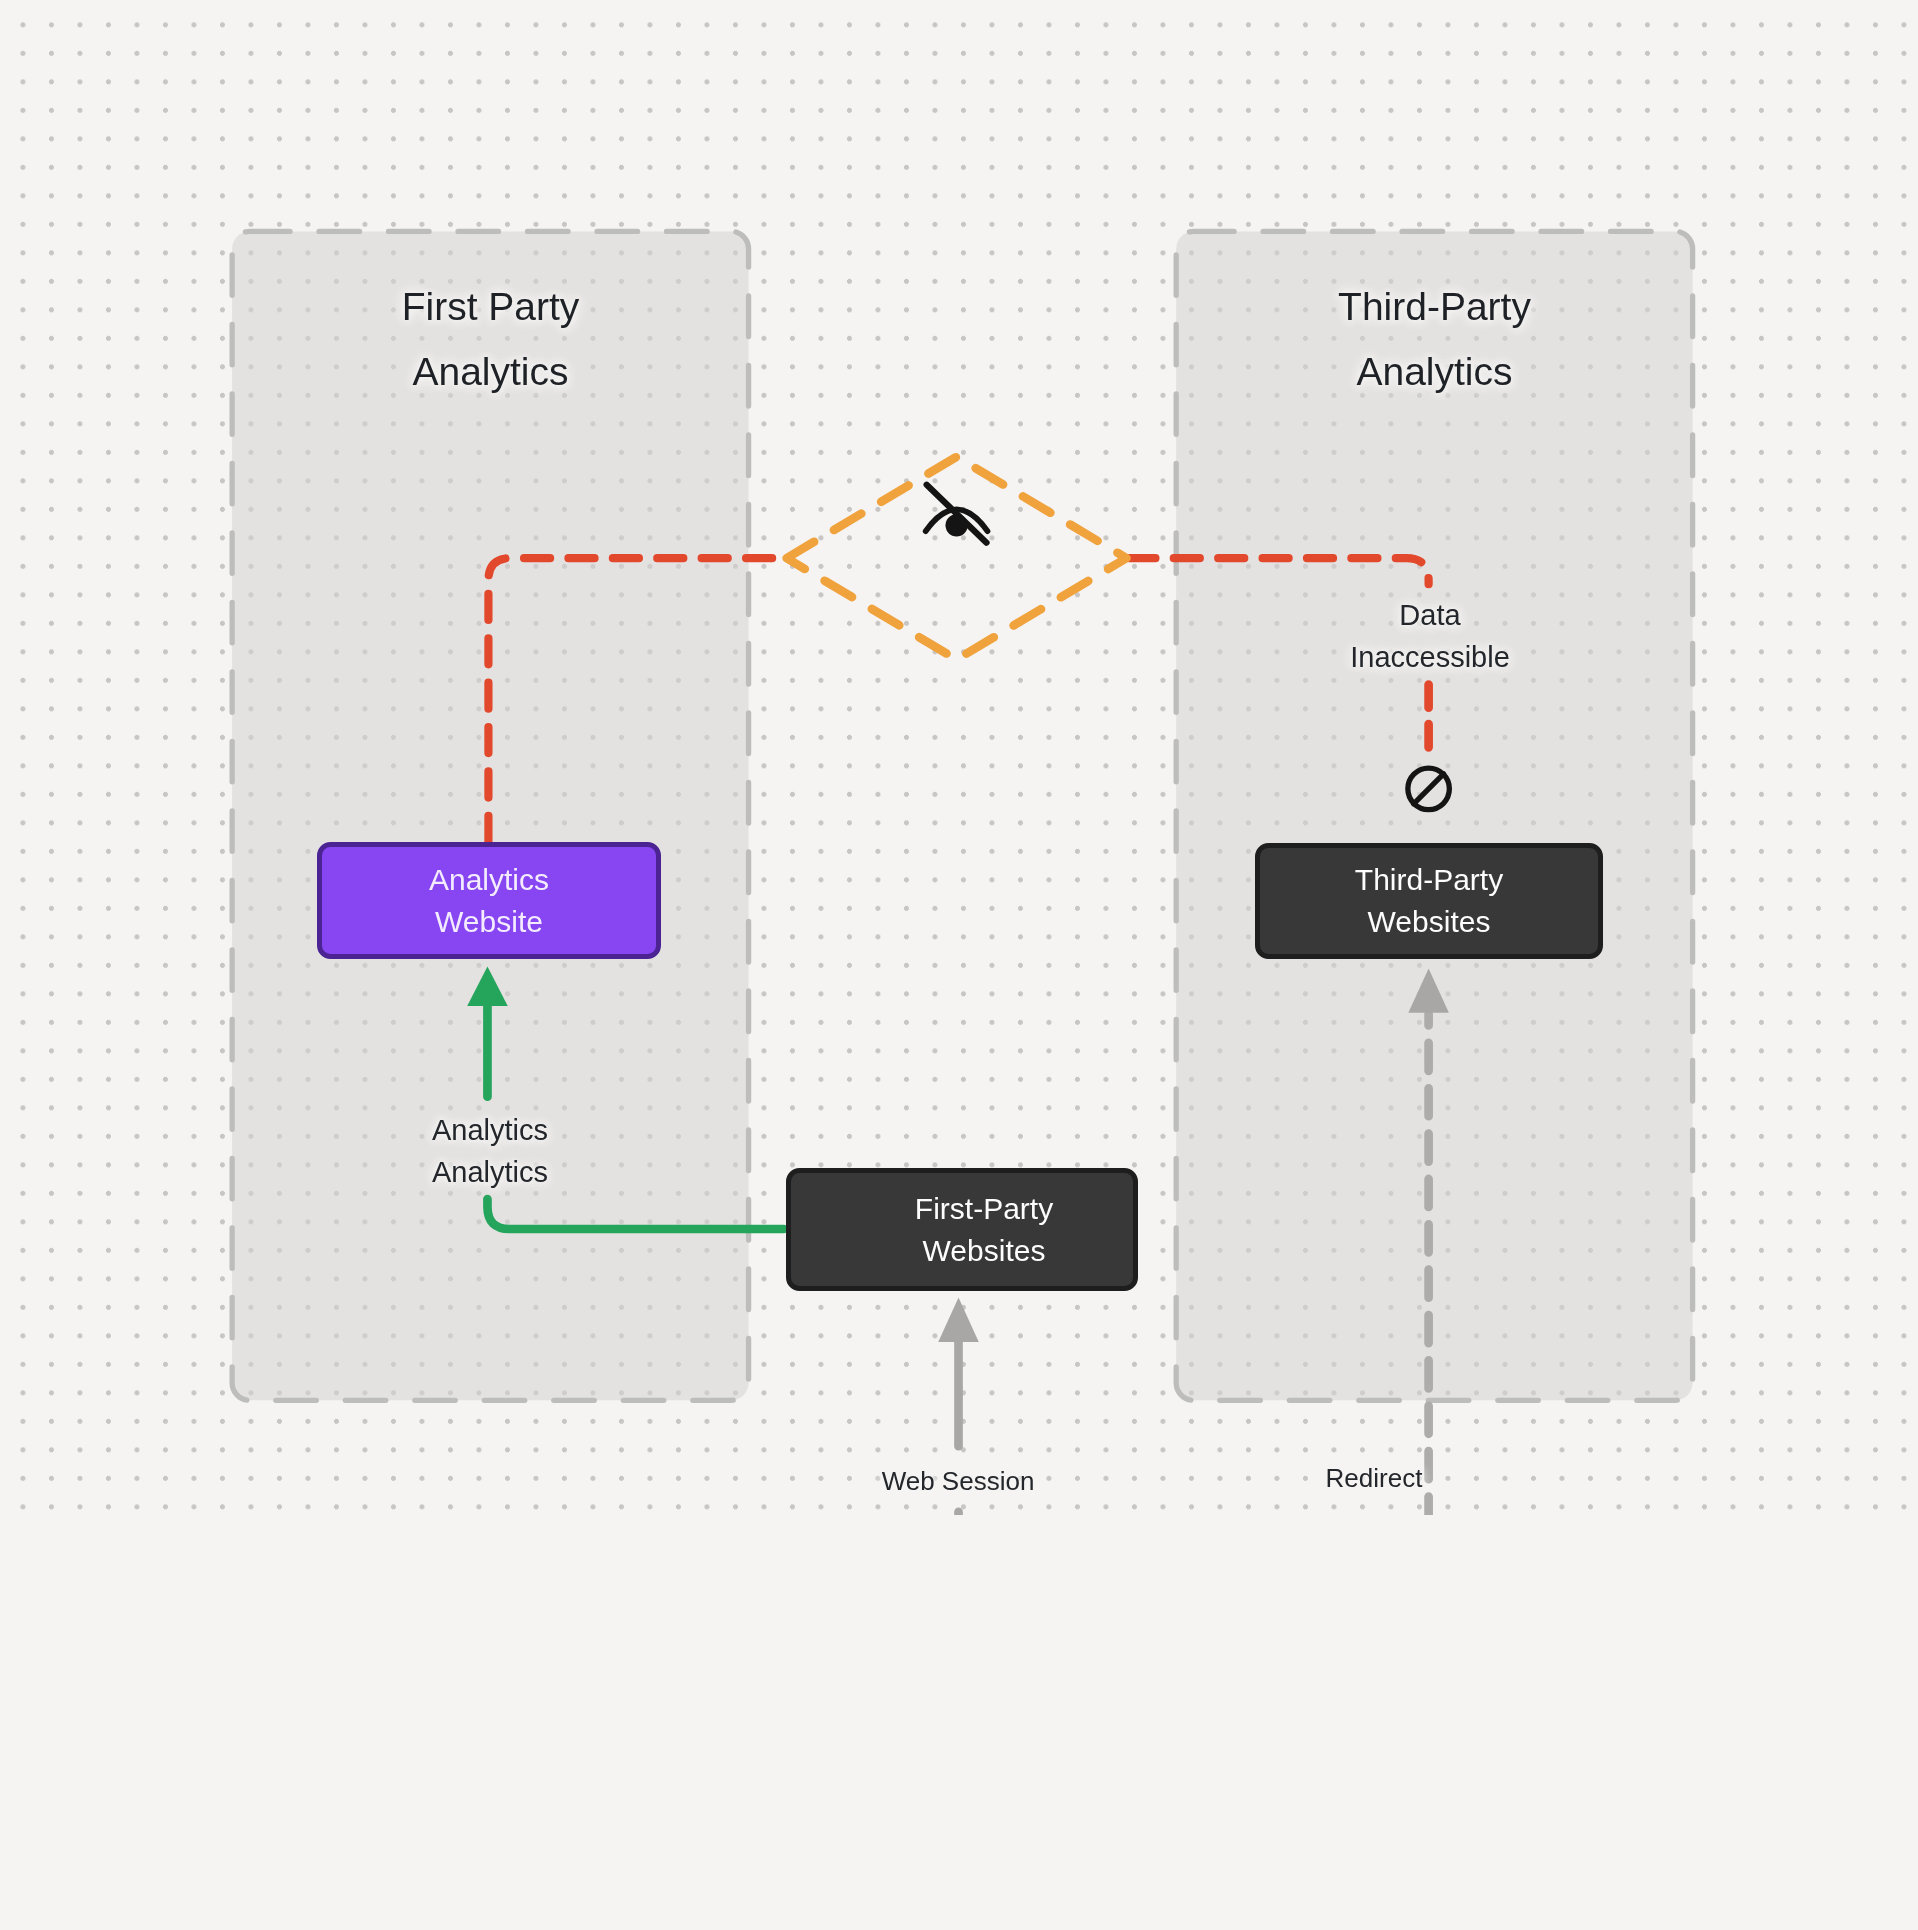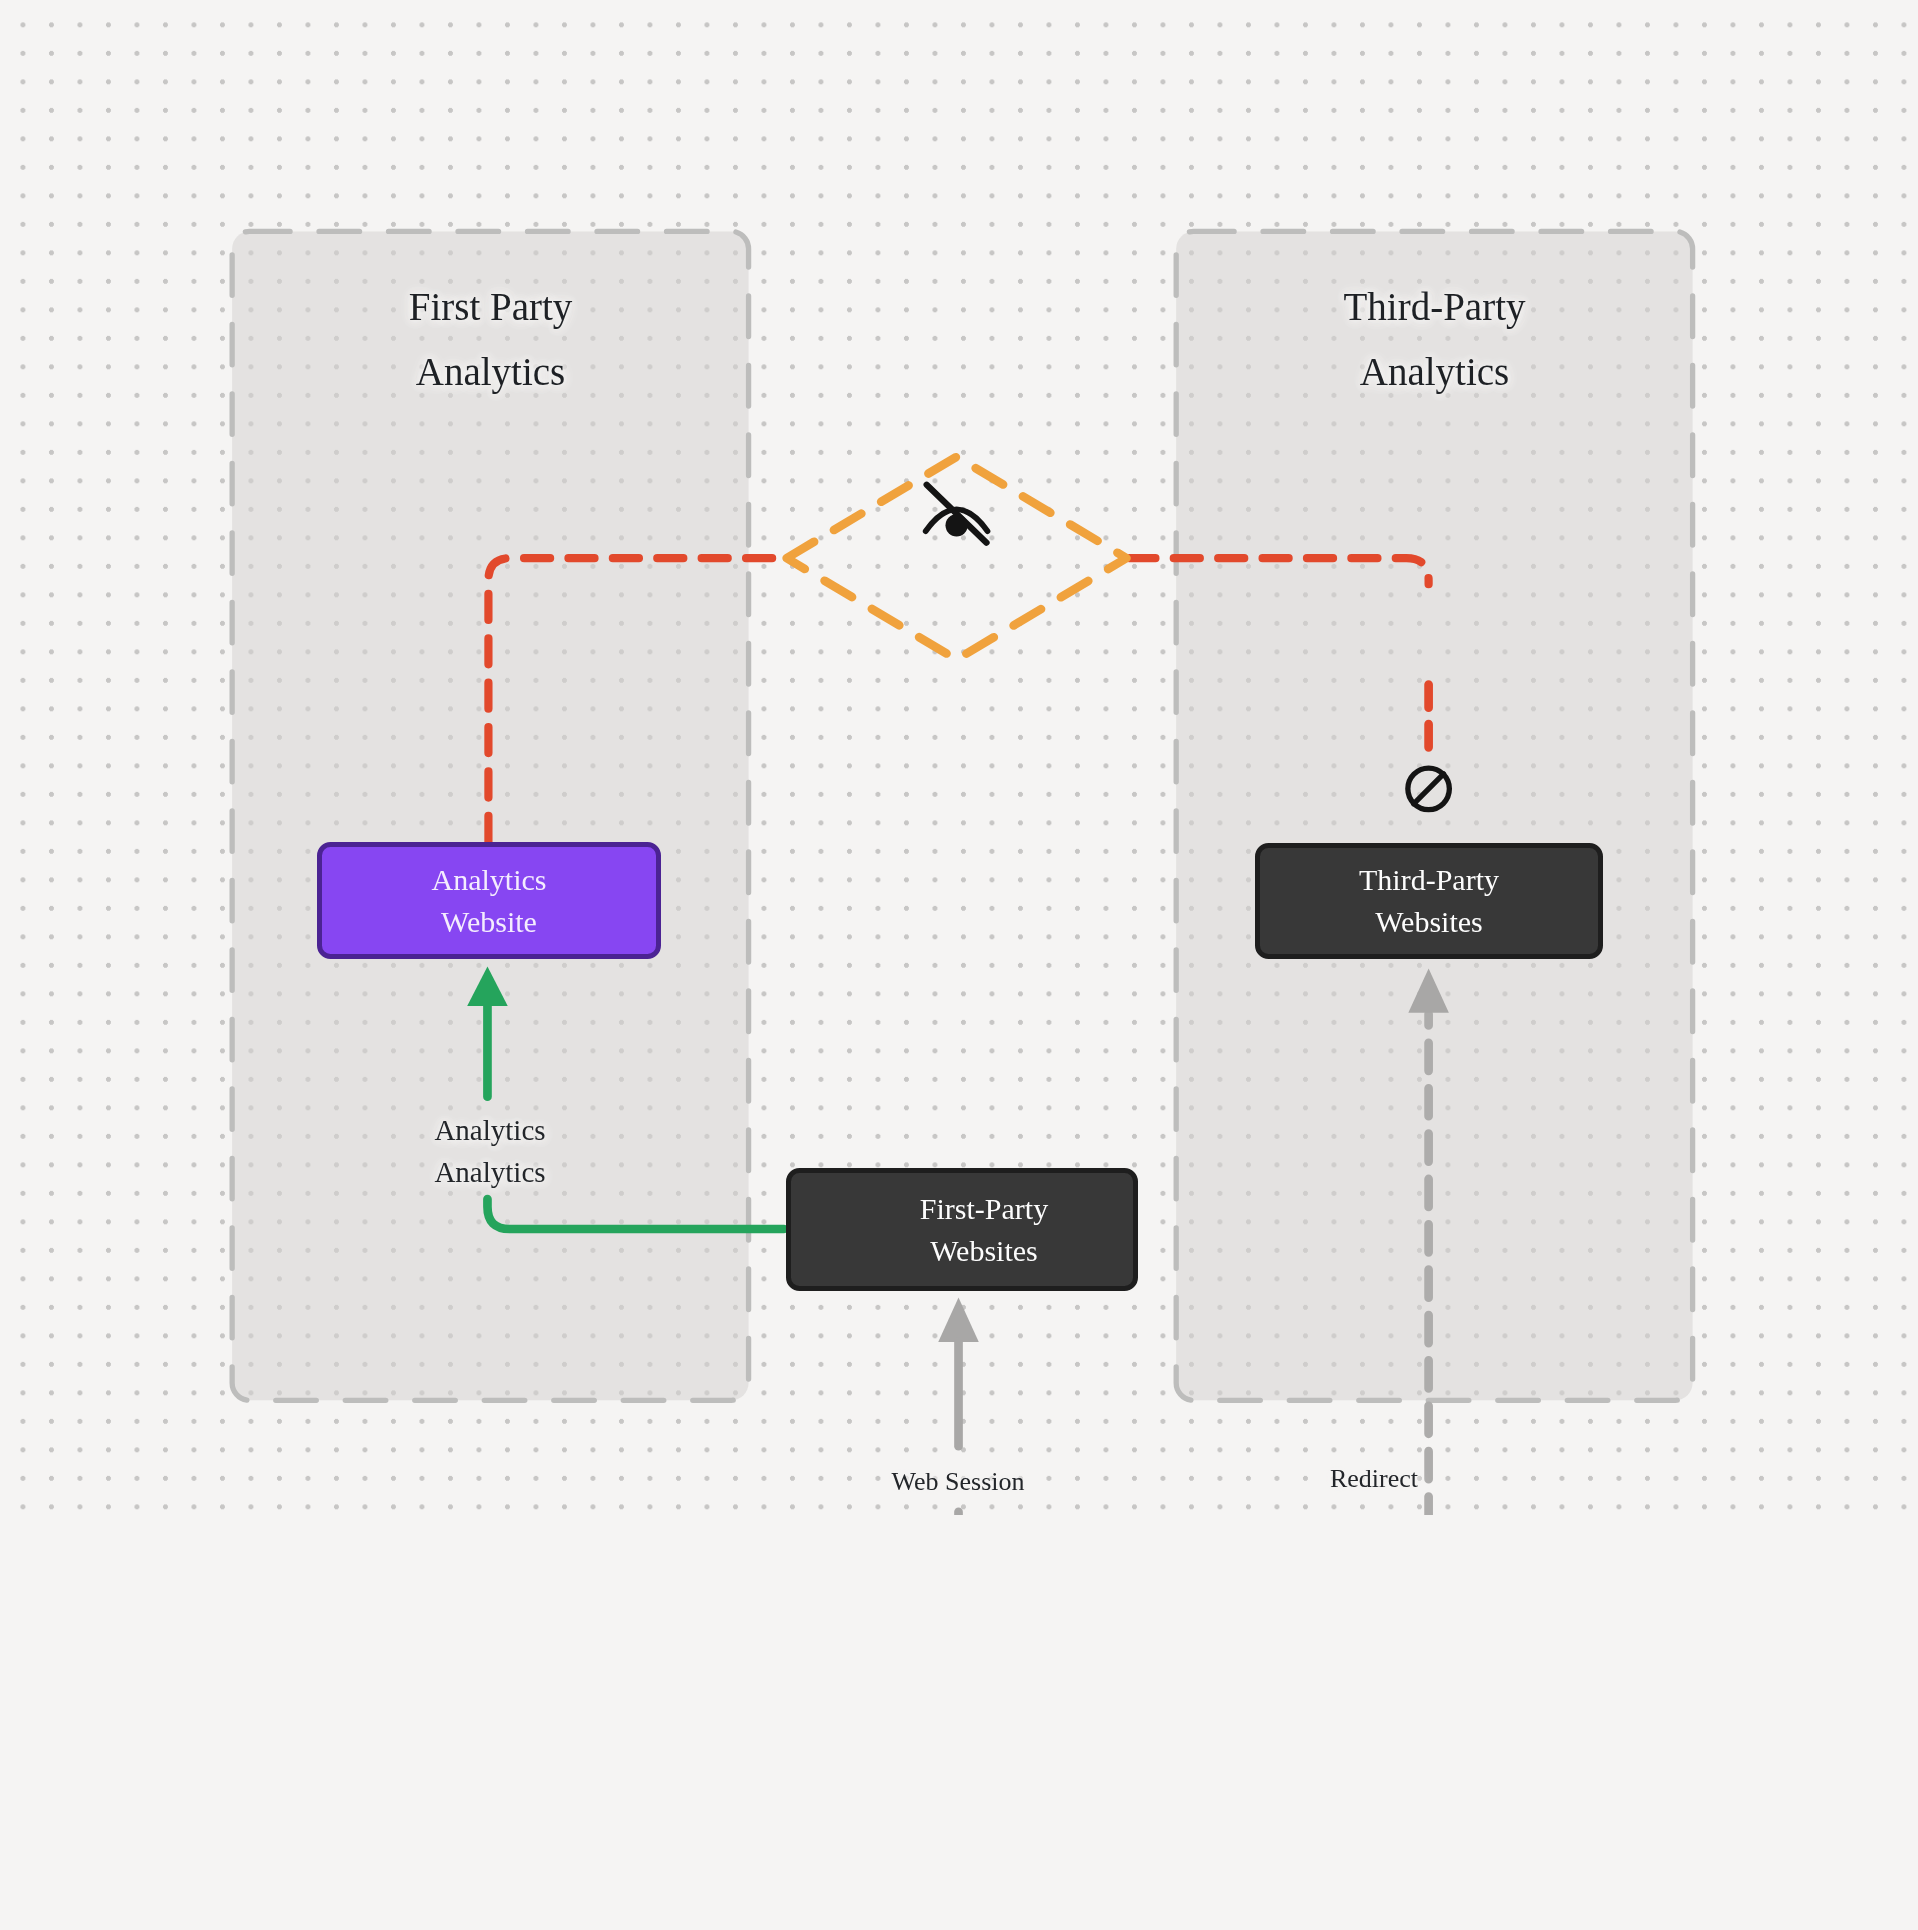--- a/index.html
+++ b/index.html
@@ -3,21 +3,21 @@
 <meta charset="utf-8">
 <style>
   html,body{margin:0;padding:0;background:#F5F4F3;}
   .canvas{
     position:relative;
     width:1918px;height:1515px;
     background-color:#F5F4F3;
     background-image:radial-gradient(circle,#C7C6C5 2.2px,rgba(199,198,197,0) 2.4px);
     background-size:28.5px 28.5px;
     background-position:8.7px 10.6px;
-    font-family:Liberation Serif, serif;
+    font-family:Liberation Sans, sans-serif;
     color:#23262A;
     overflow:hidden;
   }
   svg.layer{position:absolute;left:0;top:0;}
   .label{position:absolute;text-align:center;
          text-shadow:0 0 5.8px #F5F4F3,0 0 9.7px #F5F4F3,0 0 15.4px #F5F4F3,0 1px 11.6px #F5F4F3;}
   .panel-title{width:521px;font-size:39px;font-weight:500;line-height:65px;color:#1E2125;}
   .small-label{font-size:29px;font-weight:500;line-height:42px;}
   .mid-label{font-size:26px;font-weight:500;line-height:39px;}
   .diamond-label{font-size:25px;font-weight:700;line-height:37px;color:#16181B;}
@@ -78,20 +78,24 @@
   <div class="label panel-title" style="left:230px;top:274px;">
     <div>First Party</div>
     <div>Analytics</div>
   </div>
   <div class="label panel-title" style="left:1174px;top:274px;">
     <div>Third-Party</div>
     <div>Analytics</div>
   </div>
 
 
+  <div class="label small-label" style="left:1285px;top:594px;width:290px;font-weight:400;">
+    <div>Data</div>
+    <div>Inaccessible</div>
+  </div>
 
   <div class="node purple" style="left:317px;top:842px;width:344px;height:117px;">
     <div>Analytics</div>
     <div>Website</div>
   </div>
 
   <div class="node dark" style="left:1255px;top:843px;width:348px;height:116px;">
     <div>Third-Party</div>
     <div>Websites</div>
   </div>

